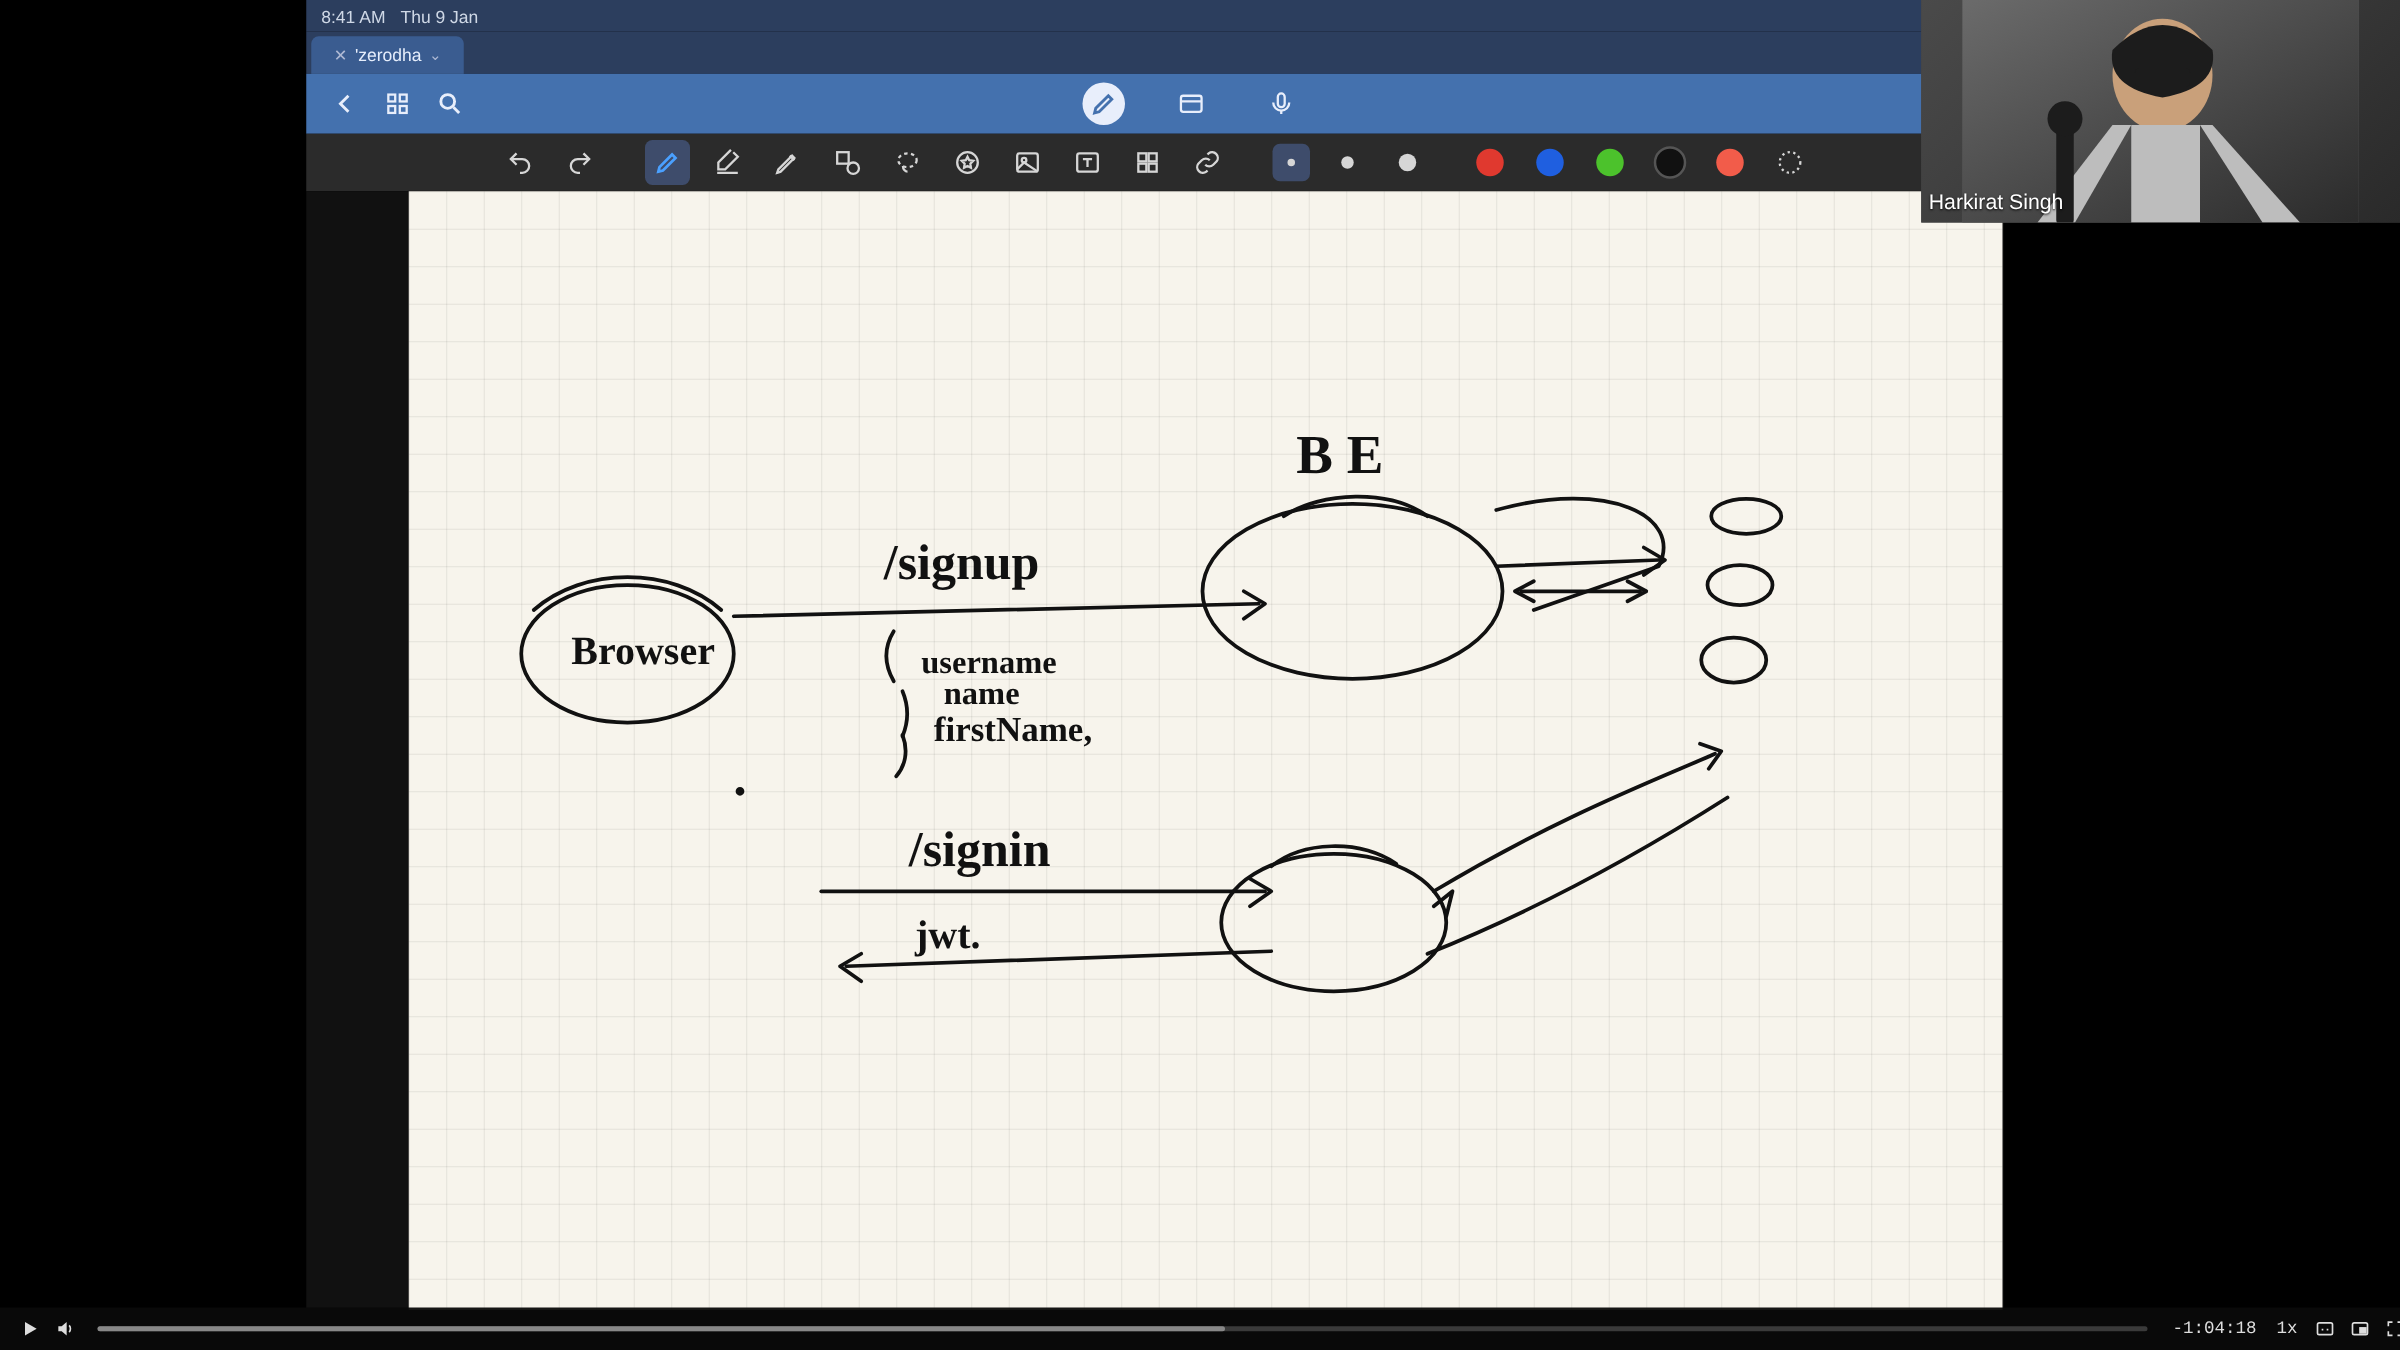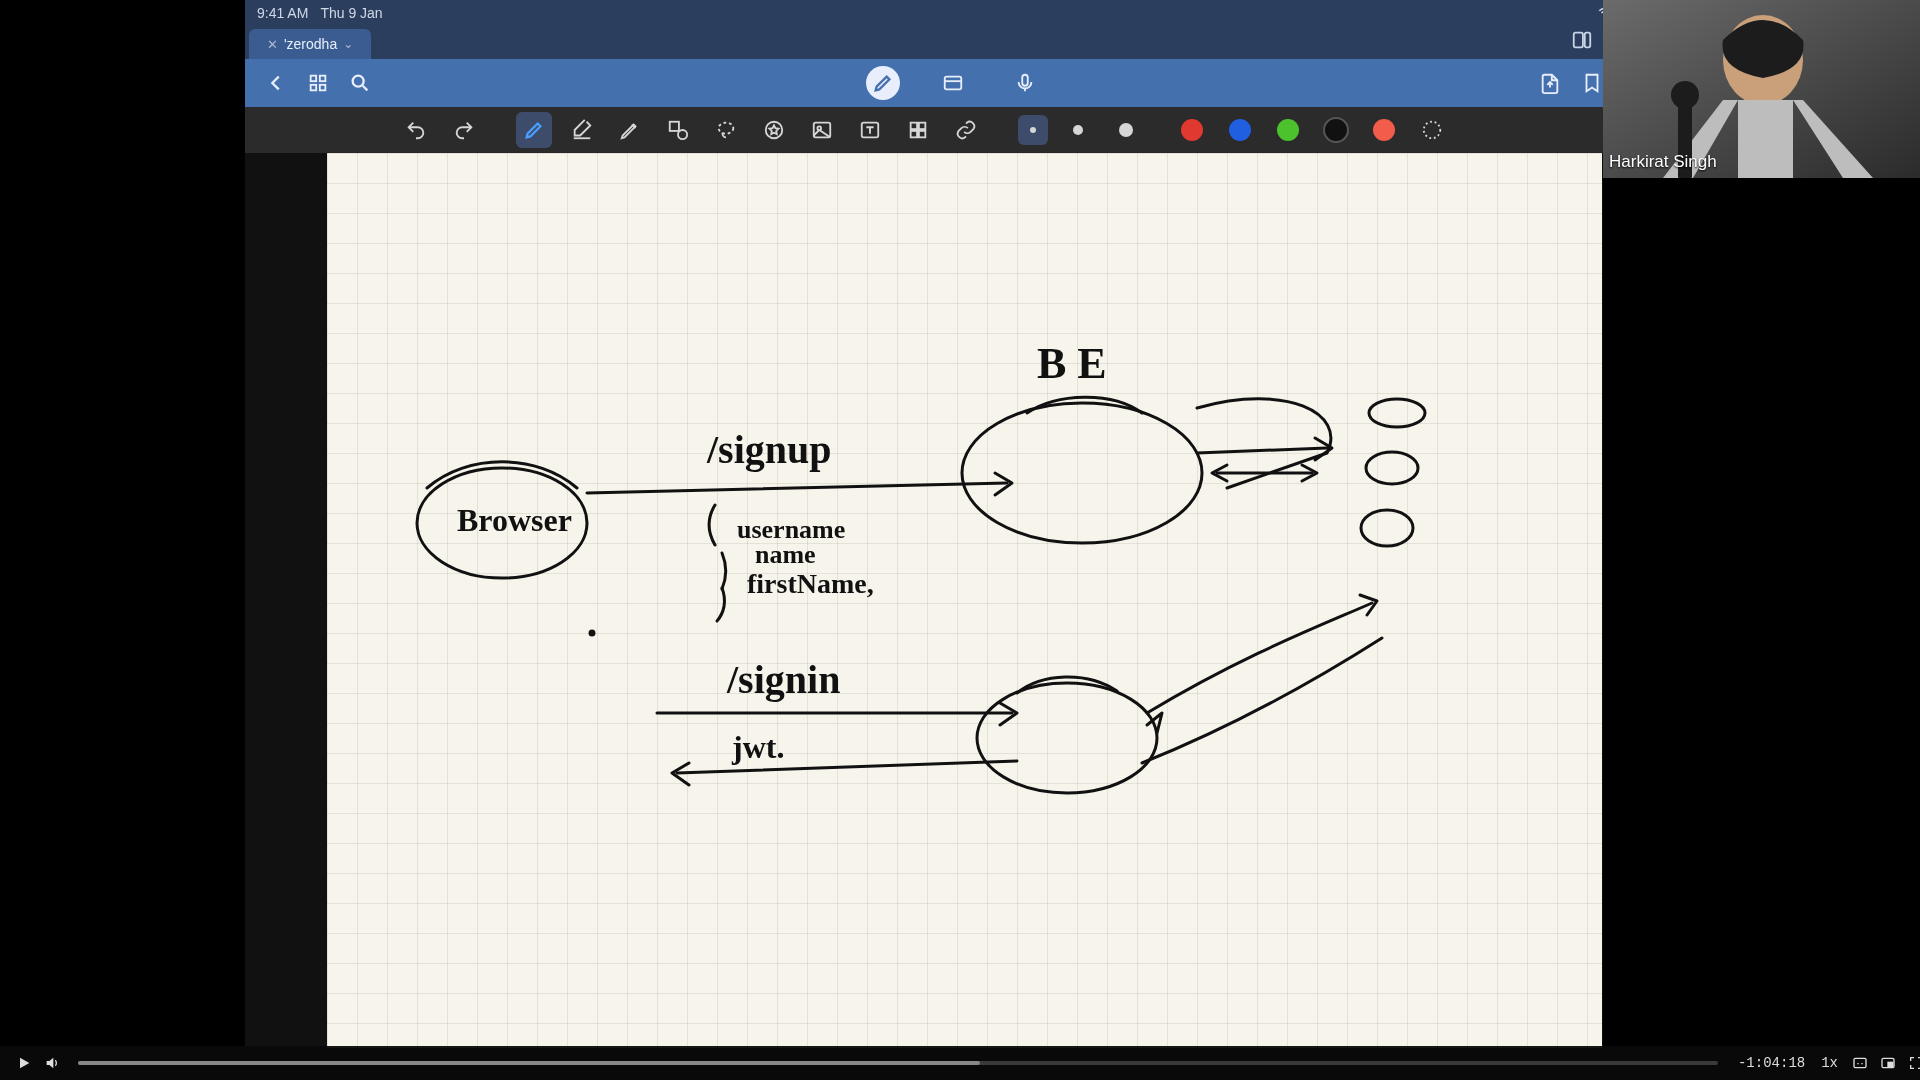--- a/index.html
+++ b/index.html
@@ -51,39 +51,39 @@
   .canvas-wrap{position:absolute;left:245px;top:153px;width:1358px;height:895px;background:#111;}
   .paper{position:absolute;left:82px;top:0;width:1275px;height:895px;background:var(--paper);
     background-image:
       linear-gradient(to right, rgba(0,0,0,0.08) 1px, transparent 1px),
       linear-gradient(to bottom, rgba(0,0,0,0.08) 1px, transparent 1px);
     background-size:30px 30px; box-shadow:0 0 0 1px rgba(0,0,0,0.1);}
   .paper svg{position:absolute;inset:0;width:100%;height:100%;}
   .hand{font-family:"Comic Sans MS","Segoe Script",cursive;font-weight:600;}
 
   
-  .webcam{position:absolute;right:0;top:0;width:317px;height:178px;background:#404040;}
+  .webcam{position:absolute;right:0;top:0;width:383px;height:178px;background:#404040;}
   .webcam .frame{position:absolute;inset:0;background:linear-gradient(135deg,#4a4a4a,#2a2a2a);}
   .webcam svg{width:100%;height:100%;display:block;}
   .webcam .nameplate{position:absolute;left:6px;bottom:6px;color:#fff;font-size:17px;text-shadow:0 1px 2px #000;}
 
   
   .vcontrols{position:absolute;left:0;bottom:0;width:1920px;height:34px;background:rgba(10,10,10,0.95);display:flex;align-items:center;padding:0 10px;color:#ddd;font-size:14px;}
   .vcontrols .vb{width:28px;height:28px;display:flex;align-items:center;justify-content:center;}
   .vcontrols .vb svg{width:16px;height:16px;}
   .progress{flex:1;height:4px;background:#3a3a3a;margin:0 12px;position:relative;border-radius:2px;}
   .progress .fill{position:absolute;left:0;top:0;height:100%;width:55%;background:#888;border-radius:2px;}
   .vcontrols .vt{margin:16px 8px;font-family:Liberation Mono, monospace;}
 </style>
 </head>
 <body>
 <div class="stage">
 
 <div class="statusbar">
-  <span class="sb-time">9:41 AM</span>
+  <span class="sb-time">8:41 AM</span>
   <span>Thu 9 Jan</span>
   <span class="spacer"></span>
   <span class="wifi-icon">
     <svg viewBox="0 0 24 24" fill="none" stroke="#cfd8e6" stroke-width="2">
           <path d="M3 9c5-5 13-5 18 0"></path>
           <path d="M6 12c3.5-3.5 8.5-3.5 12 0"></path>
           <path d="M9 15c2-2 4-2 6 0"></path>
           <circle cx="12" cy="18" r="1" fill="#cfd8e6"></circle>
         </svg>
   </span>

